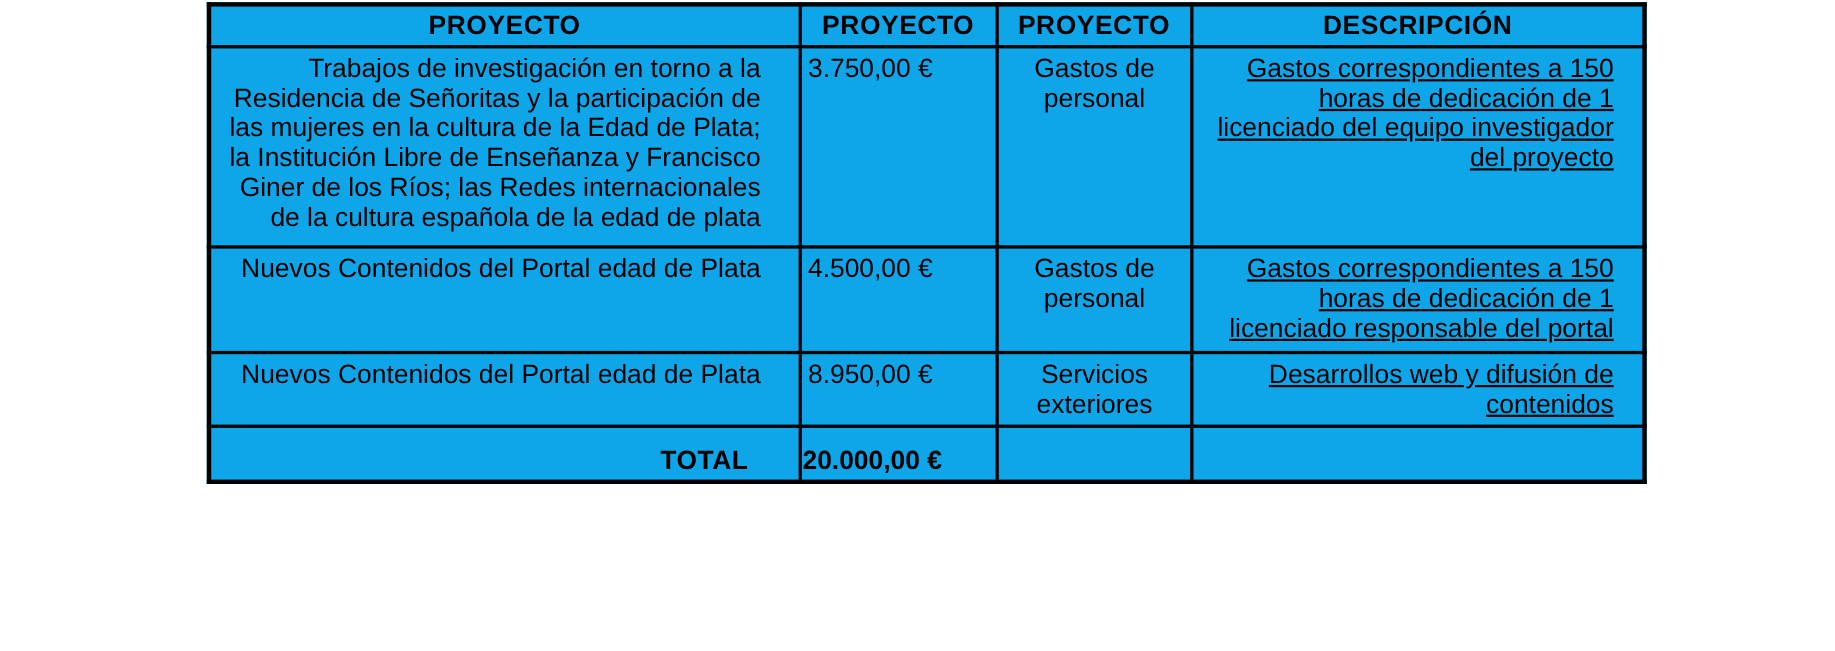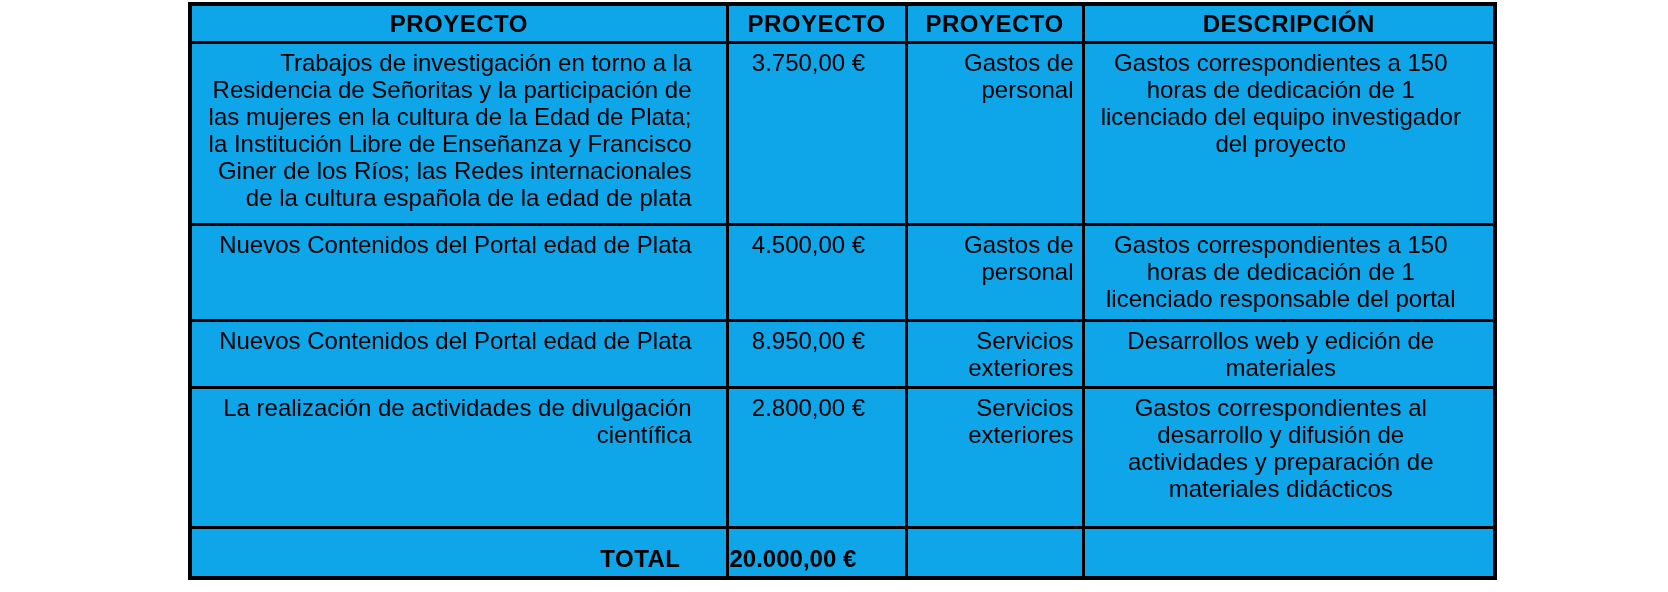--- a/index.html
+++ b/index.html
@@ -47,23 +47,23 @@
     padding: 2px 4px;
     letter-spacing: 0.5px;
   }
   tr.row-1 { height: 182px; }
   tr.row-2 { height: 96px; }
   tr.row-3 { height: 64px; }
   tr.row-4 { height: 140px; }
   tr.row-total { height: 41px; }
 
   td.proyecto    { text-align: right;  padding: 5px 34px 5px 10px; }
-  td.importe     { text-align: center; padding: 5px 22px 5px 6px; white-space: nowrap; }
-  td.concepto    { text-align: right;  padding: 5px 8px 5px 9px; }
-  td.descripcion { text-align: center;  padding: 5px 26px 5px 10px; }
+  td.importe     { text-align: left; padding: 5px 22px 5px 6px; white-space: nowrap; }
+  td.concepto    { text-align: center;  padding: 5px 8px 5px 9px; }
+  td.descripcion { text-align: right;  padding: 5px 26px 5px 10px; text-decoration: underline; }
 
   tr.row-total td {
     font-weight: bold;
     vertical-align: middle;
     padding-top: 16px;
     padding-bottom: 4px;
   }
   td.total-label {
     text-align: right;
     padding-right: 45px;
@@ -104,27 +104,21 @@
       <tr class="row-2">
         <td class="proyecto">Nuevos Contenidos del Portal edad de Plata</td>
         <td class="importe">4.500,00 €</td>
         <td class="concepto">Gastos de personal</td>
         <td class="descripcion">Gastos correspondientes a 150 horas de dedicación de 1 licenciado responsable del portal</td>
       </tr>
       <tr class="row-3">
         <td class="proyecto">Nuevos Contenidos del Portal edad de Plata</td>
         <td class="importe">8.950,00 €</td>
         <td class="concepto">Servicios exteriores</td>
-        <td class="descripcion">Desarrollos web y edición de materiales</td>
-      </tr>
-      <tr class="row-4">
-        <td class="proyecto">La realización de actividades de divulgación científica</td>
-        <td class="importe">2.800,00 €</td>
-        <td class="concepto">Servicios exteriores</td>
-        <td class="descripcion">Gastos correspondientes al desarrollo y difusión de actividades y preparación de materiales didácticos</td>
+        <td class="descripcion">Desarrollos web y difusión de contenidos</td>
       </tr>
       <tr class="row-total">
         <td class="total-label">TOTAL</td>
         <td class="total-importe">20.000,00 €</td>
         <td class="concepto"></td>
         <td class="descripcion"></td>
       </tr>
     </tbody>
   </table>
 </div>

